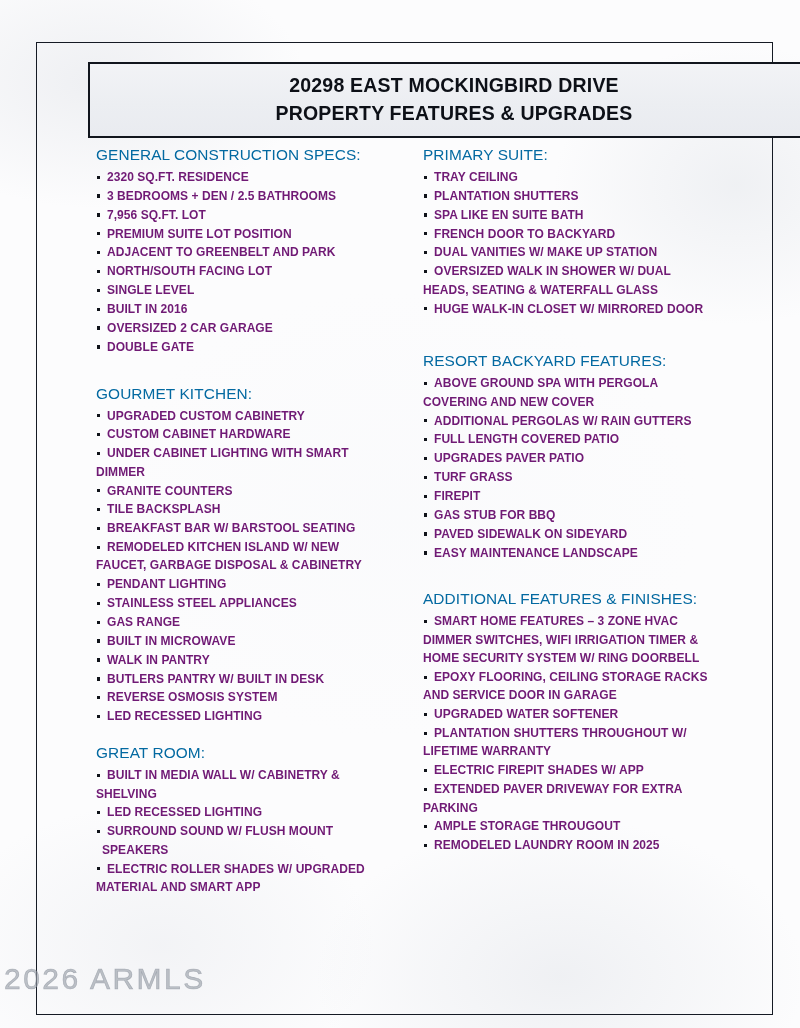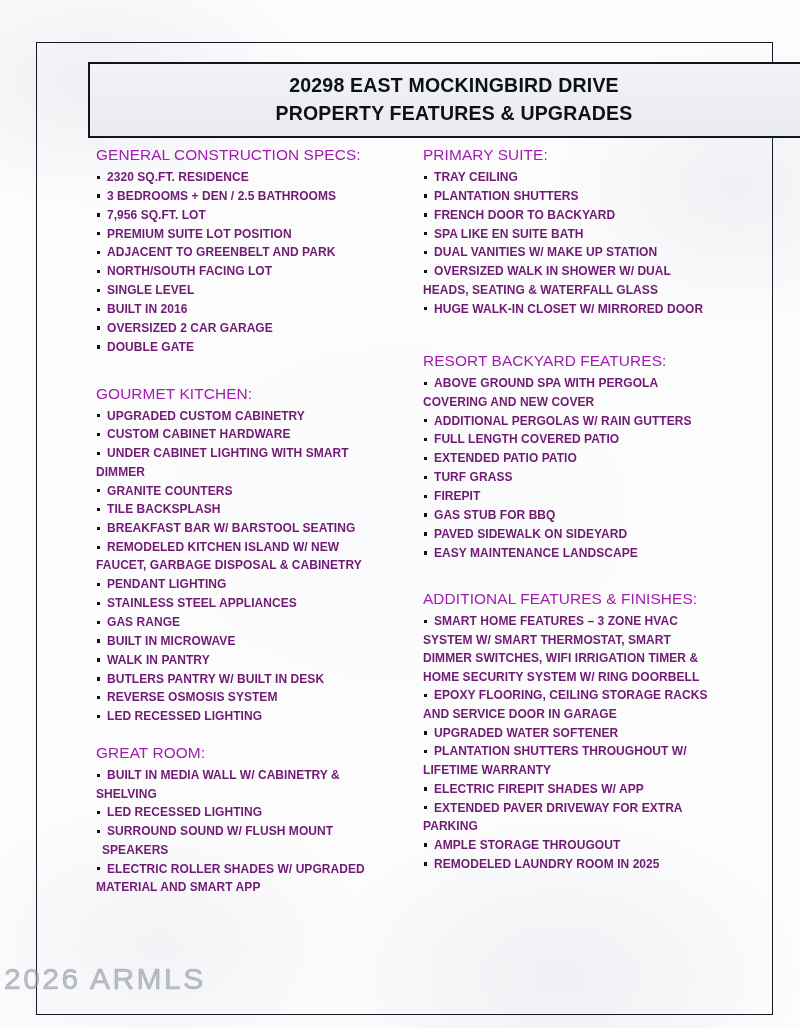--- a/index.html
+++ b/index.html
@@ -77,21 +77,21 @@
     top: 0;
   }
   .col-left  { left: 96px;  width: 316px; }
   .col-right { left: 423px; width: 296px; }
 
   .section { margin-bottom: 0; }
 
   .section-heading {
     font-size: 15.4px;
     font-weight: normal;
-    color: #a21caf;
+    color: #0369a1;
     letter-spacing: 0.1px;
     margin: 0 0 4px 0;
     white-space: nowrap;
   }
 
   .bullet-list {
     list-style: none;
     margin: 0;
     padding: 0;
   }
@@ -202,47 +202,47 @@
           <li>ELECTRIC ROLLER SHADES W/ UPGRADED<span class="cont">MATERIAL AND SMART APP</span></li>
         </ul>
       </div>
     </div>
   <div class="col col-right">
       <div class="section">
         <div class="section-heading">PRIMARY SUITE:</div>
         <ul class="bullet-list">
           <li>TRAY CEILING</li>
           <li>PLANTATION SHUTTERS</li>
+          <li>SPA LIKE EN SUITE BATH</li>
           <li>FRENCH DOOR TO BACKYARD</li>
-          <li>SPA LIKE EN SUITE BATH</li>
           <li>DUAL VANITIES W/ MAKE UP STATION</li>
           <li>OVERSIZED WALK IN SHOWER W/ DUAL<span class="cont">HEADS, SEATING &amp; WATERFALL GLASS</span></li>
           <li>HUGE WALK-IN CLOSET W/ MIRRORED DOOR</li>
         </ul>
       </div>
       <div class="gap-lg"></div>
       <div class="section">
         <div class="section-heading">RESORT BACKYARD FEATURES:</div>
         <ul class="bullet-list">
           <li>ABOVE GROUND SPA WITH PERGOLA<span class="cont">COVERING AND NEW COVER</span></li>
           <li>ADDITIONAL PERGOLAS W/ RAIN GUTTERS</li>
           <li>FULL LENGTH COVERED PATIO</li>
-          <li>EXTENDED PATIO PATIO</li>
+          <li>UPGRADES PAVER PATIO</li>
           <li>TURF GRASS</li>
           <li>FIREPIT</li>
           <li>GAS STUB FOR BBQ</li>
           <li>PAVED SIDEWALK ON SIDEYARD</li>
           <li>EASY MAINTENANCE LANDSCAPE</li>
         </ul>
       </div>
       <div class="gap-md"></div>
       <div class="section">
         <div class="section-heading">ADDITIONAL FEATURES &amp; FINISHES:</div>
         <ul class="bullet-list">
-          <li>SMART HOME FEATURES – 3 ZONE HVAC<span class="cont">SYSTEM W/ SMART THERMOSTAT, SMART</span><span class="cont">DIMMER SWITCHES, WIFI IRRIGATION TIMER &amp;</span><span class="cont">HOME SECURITY SYSTEM W/ RING DOORBELL</span></li>
+          <li>SMART HOME FEATURES – 3 ZONE HVAC<span class="cont">DIMMER SWITCHES, WIFI IRRIGATION TIMER &amp;</span><span class="cont">HOME SECURITY SYSTEM W/ RING DOORBELL</span></li>
           <li>EPOXY FLOORING, CEILING STORAGE RACKS<span class="cont">AND SERVICE DOOR IN GARAGE</span></li>
           <li>UPGRADED WATER SOFTENER</li>
           <li>PLANTATION SHUTTERS THROUGHOUT W/<span class="cont">LIFETIME WARRANTY</span></li>
           <li>ELECTRIC FIREPIT SHADES W/ APP</li>
           <li>EXTENDED PAVER DRIVEWAY FOR EXTRA<span class="cont">PARKING</span></li>
           <li>AMPLE STORAGE THROUGOUT</li>
           <li>REMODELED LAUNDRY ROOM IN 2025</li>
         </ul>
       </div>
     </div>

